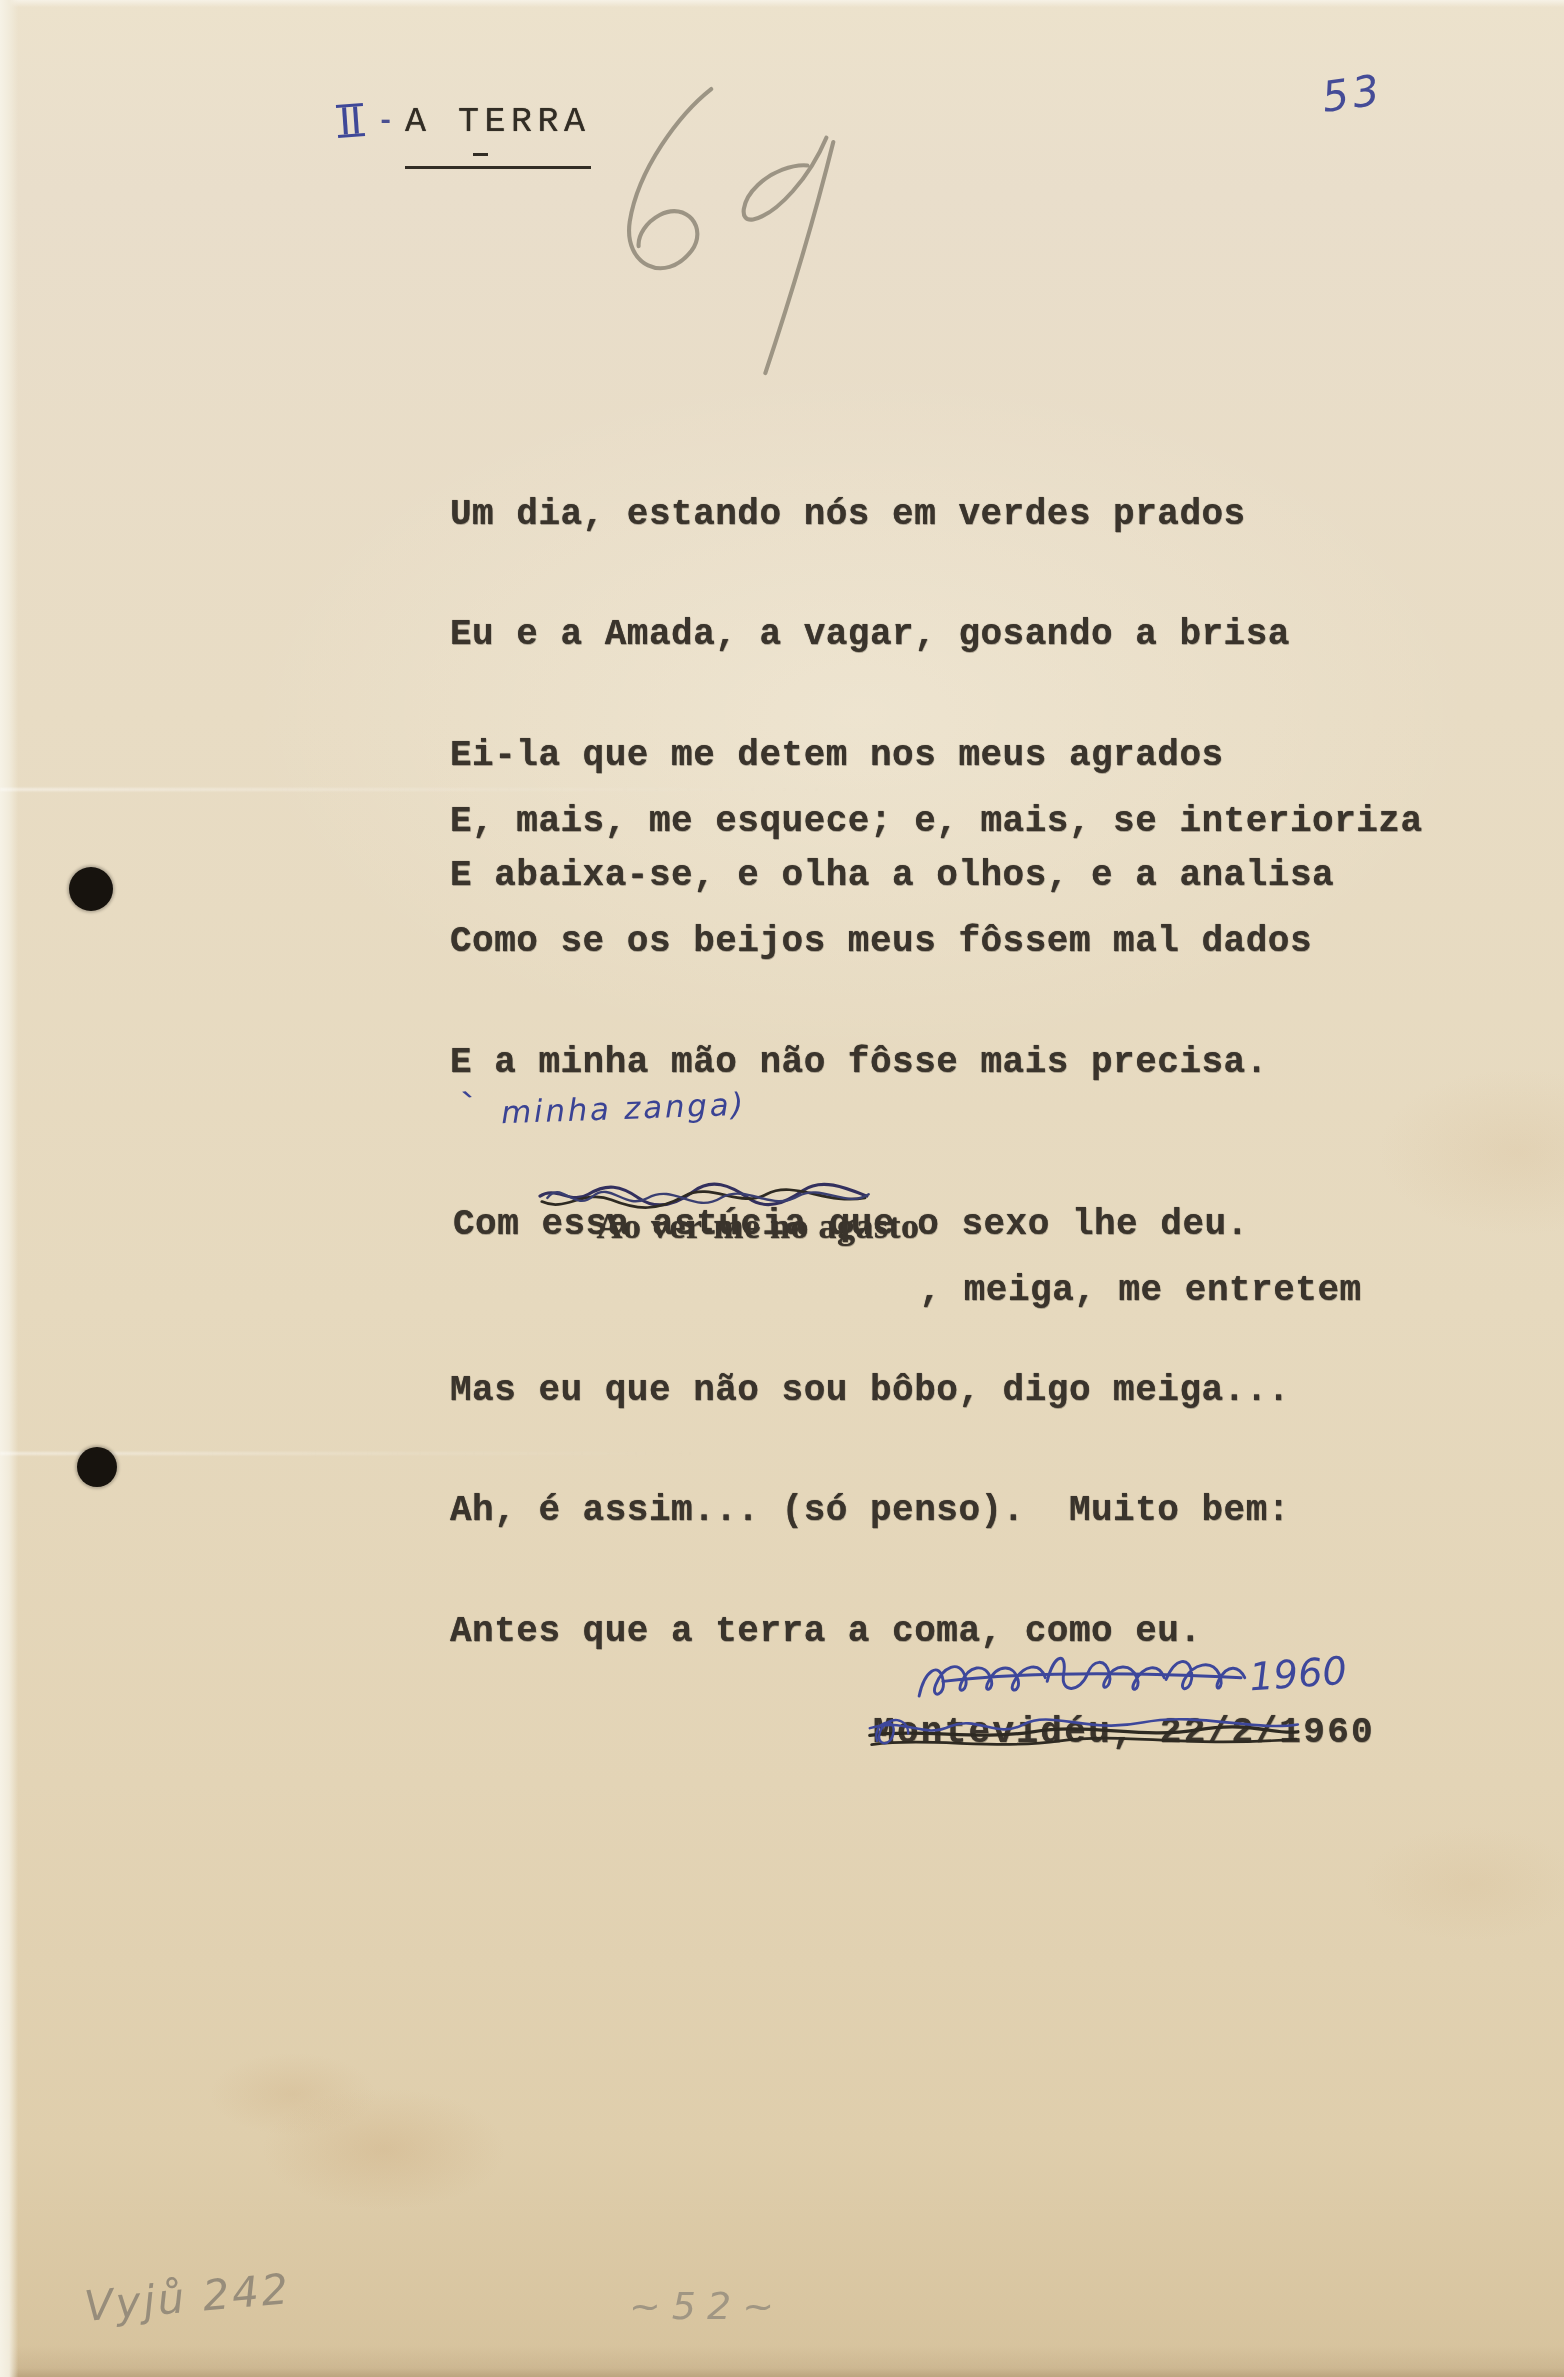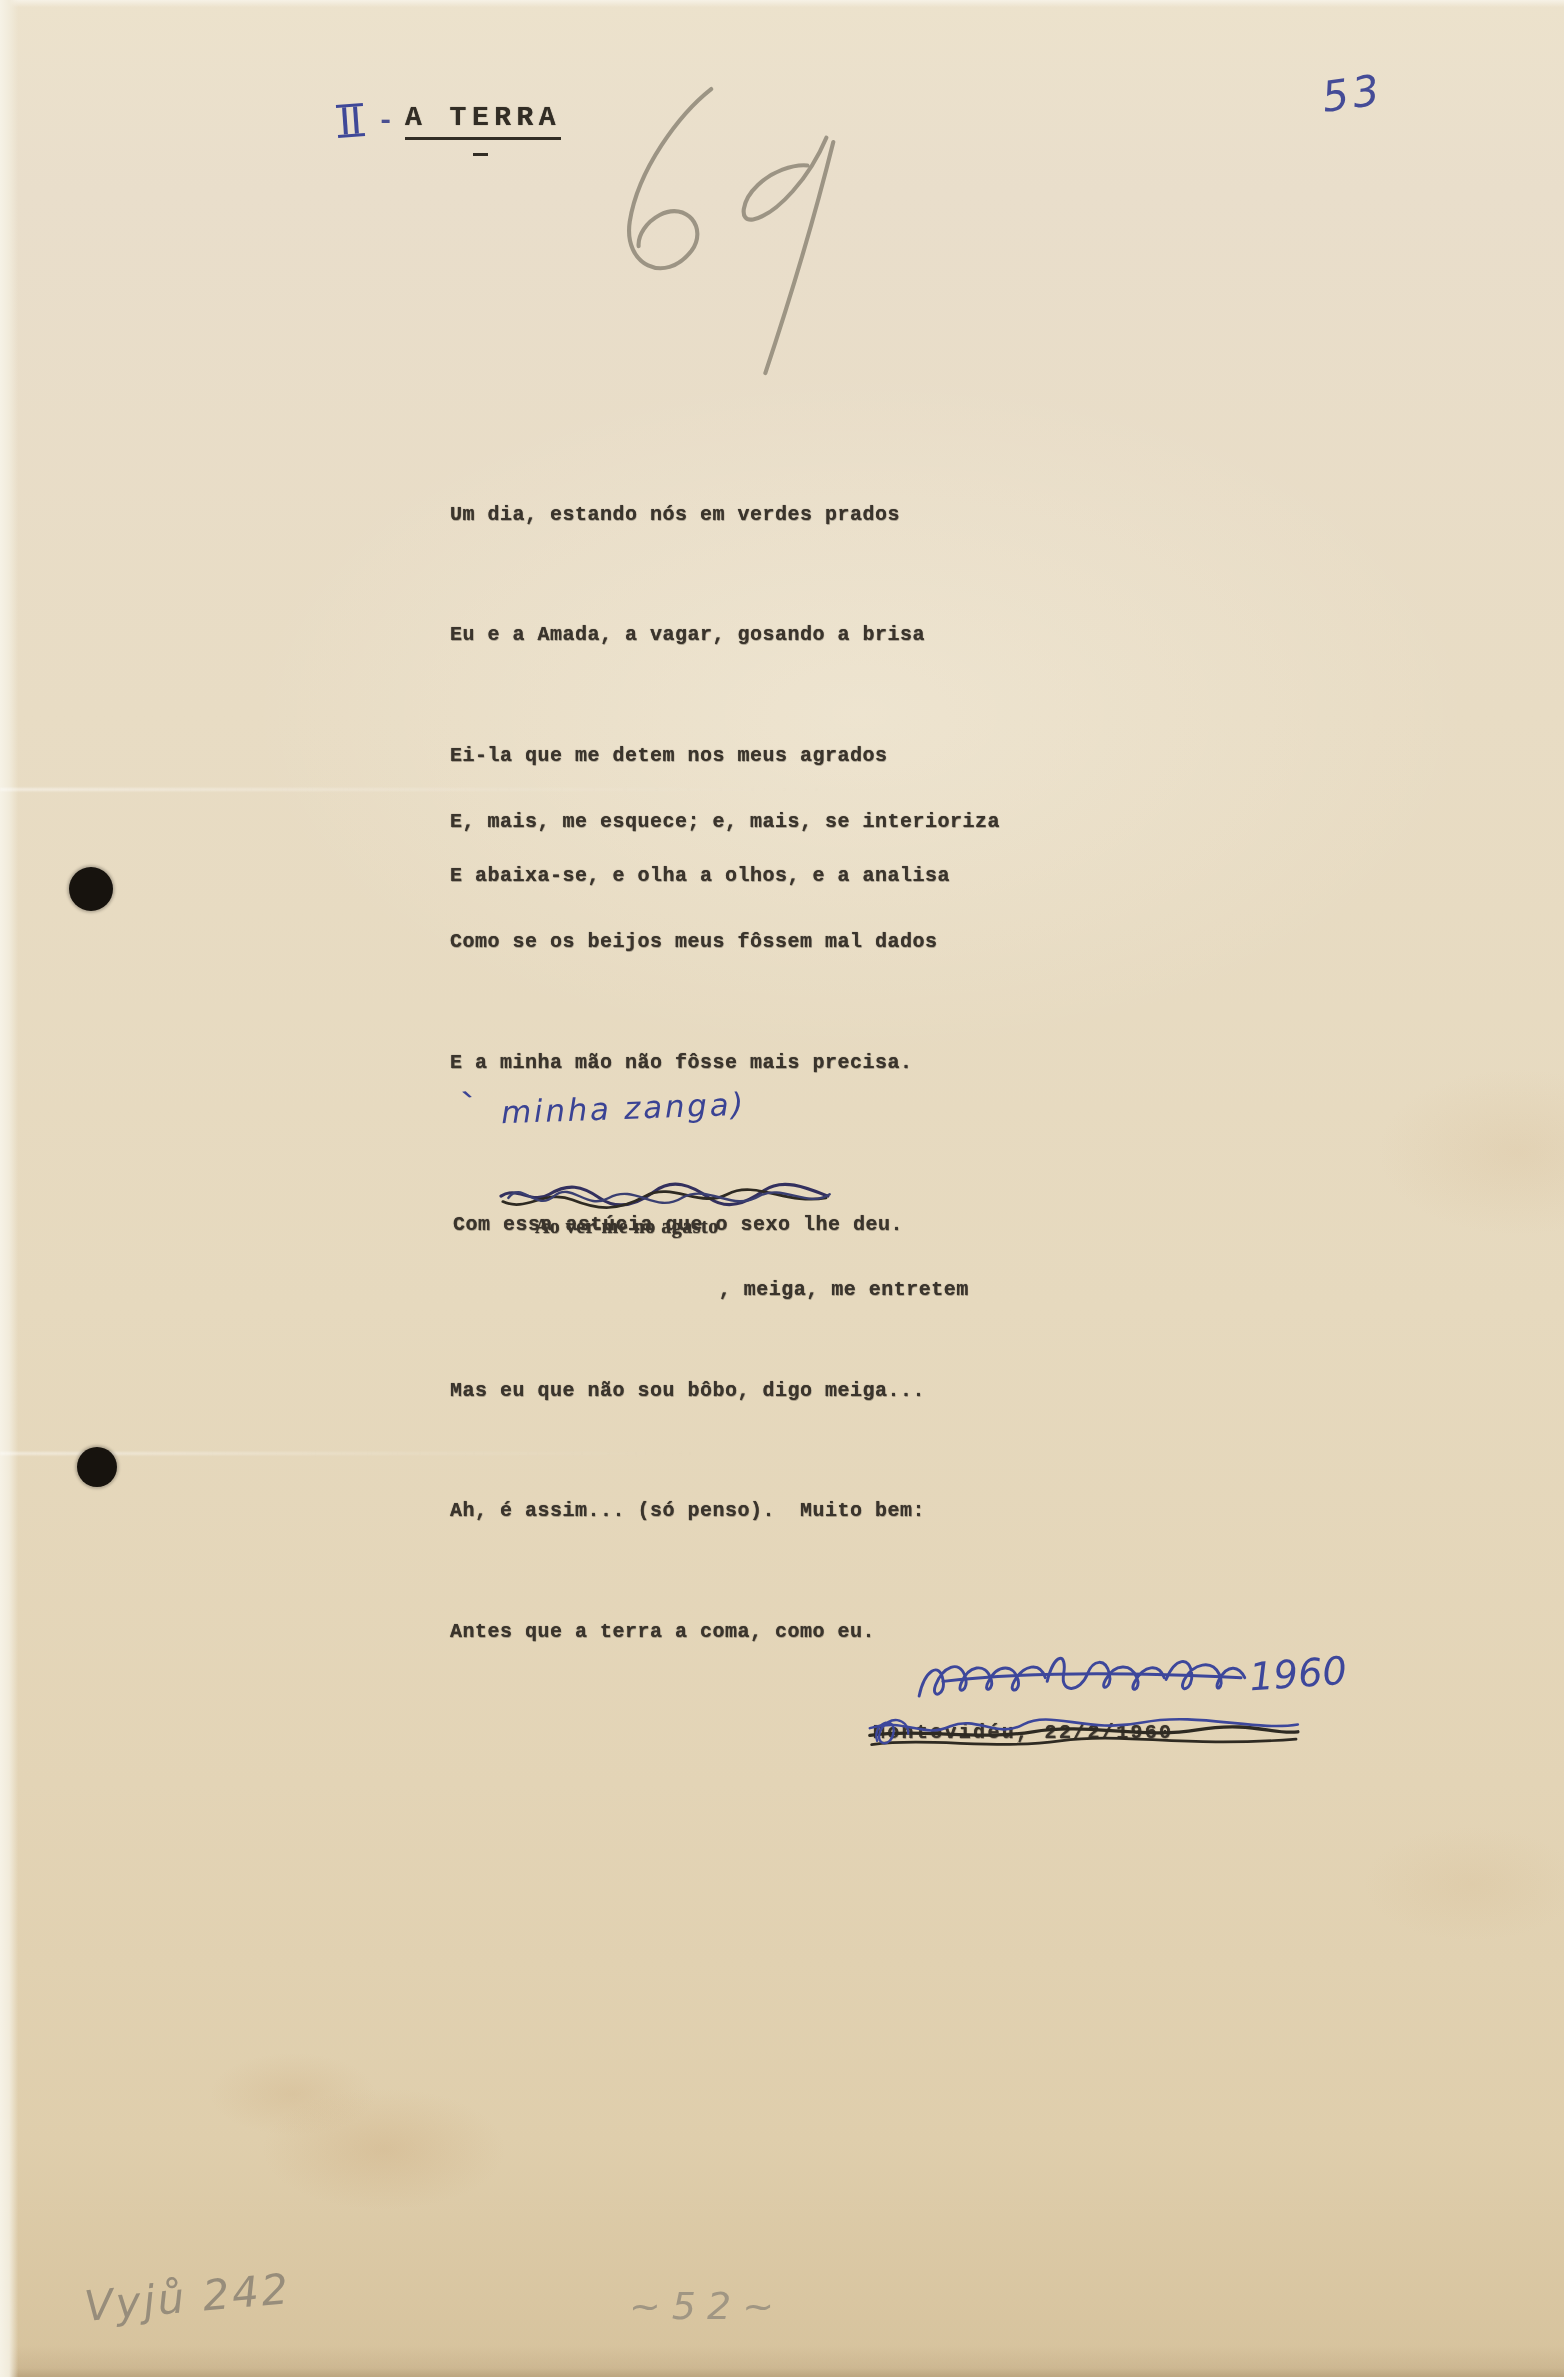--- a/index.html
+++ b/index.html
@@ -18,42 +18,42 @@
       radial-gradient(ellipse 155px 82px at 1472px 1884px, rgba(196,156,104,.11), rgba(196,156,104,0) 70%),
       radial-gradient(ellipse 823px 457px at 55% 30%, rgba(255,252,242,.25), rgba(255,252,242,0) 75%),
       linear-gradient(180deg, #ece2cc 0%, #e9decb 8%, #e8dcc4 30%, #e6d9be 55%, #e3d4b6 75%, #dfceac 90%, #d6c29c 100%);
   }
   
   .crease{position:absolute;left:0;height:2.7px;background:linear-gradient(90deg, rgba(255,255,255,.5), rgba(255,255,255,.12) 60%, rgba(255,255,255,0));filter:blur(0.9px);}
   
   .typed{
     position:absolute;
     color:#3a342c;
-    font-size:20px;
+    font-size:36px;
     line-height:31px;
     font-weight:bold;
     white-space:pre;
     letter-spacing:0.5px;
     text-shadow:0 0 0.9px rgba(58,52,44,.85), 0.5px 0.5px 0 rgba(58,52,44,.30);
   }
   .stanza .tline{margin:0 0 27.4px 0;white-space:pre;}
   
   .title{position:absolute;left:337px;top:102px;display:flex;align-items:flex-start;}
   .numeral{
     position:relative;display:inline-block;width:27.4px;height:27.4px;margin-top:1.8px;
     border-top:3.7px solid #3f4898;border-bottom:3.7px solid #3f4898;
     transform:rotate(-4deg);
   }
   .numeral i{position:absolute;top:0;bottom:0;width:3.7px;background:#3f4898;}
   .numeral i:first-child{left:6.4px;}
   .numeral i:last-child{right:6.4px;}
   .title .dash{color:#4a4f91;font-size:28px;font-weight:bold;margin:3.7px 11px 0 12.8px;}
   .title .ttext{
-    color:#322d25;font-size:28px;font-weight:bold;letter-spacing:5.5px;white-space:pre;
-    border-bottom:3.7px solid #322d25;padding-bottom:4px;
+    color:#322d25;font-size:35px;font-weight:normal;letter-spacing:5.5px;white-space:pre;
+    border-bottom:3.7px solid #322d25;padding-bottom:24px;
     text-shadow:0 0 0.9px rgba(50,45,37,.9);
   }
   .title .aunder{position:absolute;left:68px;top:51px;width:14.6px;height:2.7px;background:#322d25;}
   
   .pencil{position:absolute;color:#8f8878;font-family:"DejaVu Sans", sans-serif;font-style:italic;}
   .blueink{position:absolute;color:#454c97;font-family:"DejaVu Sans", sans-serif;}
   .corner53{left:1322px;top:69px;font-size:42px;font-style:italic;transform:rotate(-8deg);letter-spacing:3.7px;}
   .insert-hand{
     position:absolute;left:501px;top:1090px;
     color:#3a4394;font-family:"DejaVu Sans", sans-serif;

